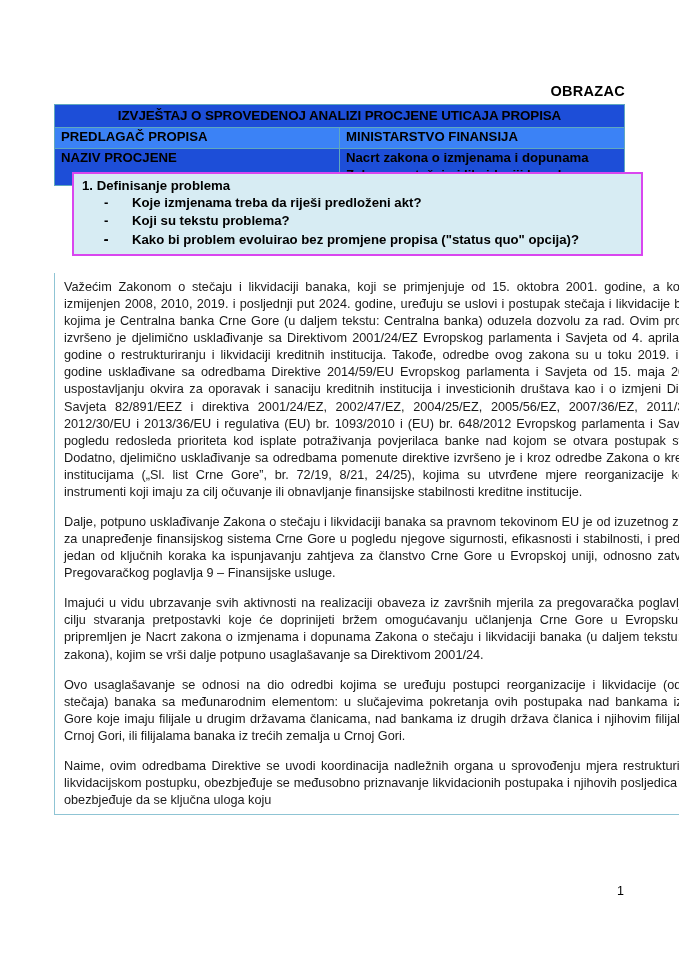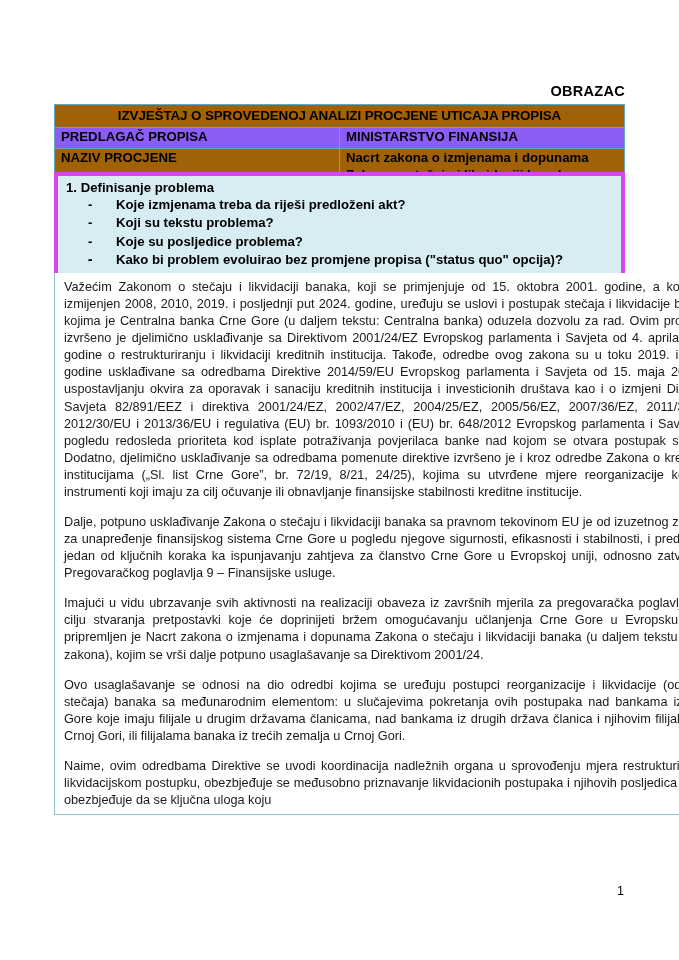--- a/index.html
+++ b/index.html
@@ -47,41 +47,41 @@
     border-collapse: collapse;
     table-layout: fixed;
   }
   .header-table td {
     border: 1px solid #5fa8bf;
     padding: 1px 6px 2px 6px;
     vertical-align: top;
     font-size: 13.2px;
     font-weight: bold;
     line-height: 1.27;
-    background: #a16207;
+    background: #1d4ed8;
   }
   .header-table td.title-cell {
     text-align: center;
     padding: 2px 4px 3px 4px;
     font-size: 13.4px;
     letter-spacing: -0.1px;
   }
   .header-table tr.row-tinted td {
-    background: #8b5cf6;
+    background: #3b82f6;
   }
   .col-label { width: 240px; }
 
   
   .section-block {
     position: absolute;
-    left: 54px;
+    left: 72px;
     top: 172px;
     width: 571px;
     box-sizing: border-box;
-    border: 4px solid #d946ef;
+    border: 2px solid #d946ef;
     background: #d7ecf3;
     padding: 3px 17px 5px 6px;
   }
   .section-heading {
     font-size: 13.2px;
     font-weight: bold;
     line-height: 1.3;
     margin: 0 0 0 2px;
   }
   .bullet-list {
@@ -167,21 +167,20 @@
       <li>
         <span class="dash">-</span>
         <span>Koje izmjenama  treba da riješi predloženi akt?</span>
       </li>
       <li>
         <span class="dash">-</span>
         <span>Koji su tekstu problema?</span>
       </li>
       <li>
         <span class="dash">-</span>
-        <span>Koje su posljedice problema?</span>
       </li>
       <li>
         <span class="dash">-</span>
       </li>
       <li>
         <span class="dash">-</span>
         <span>Kako bi problem evoluirao bez promjene propisa ("status quo" opcija)?</span>
       </li>
     </ul>
   </div>

